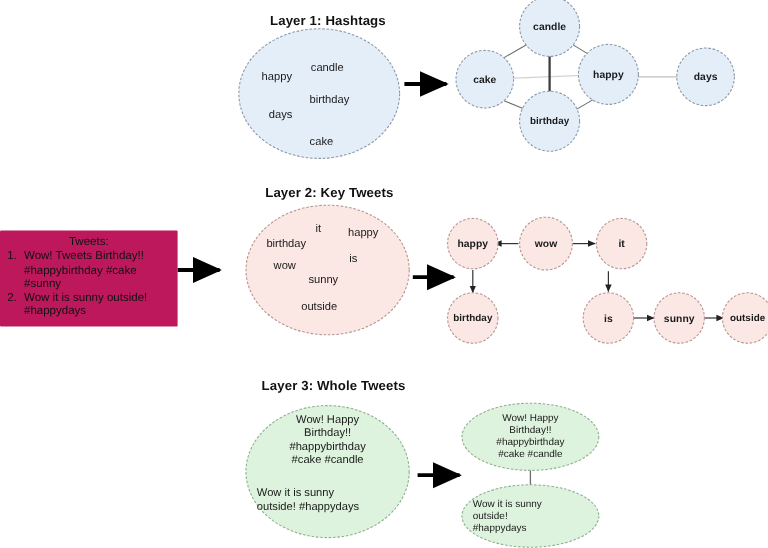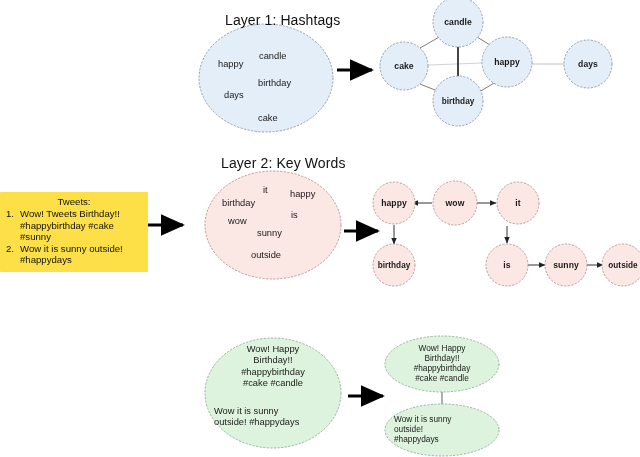--- a/index.html
+++ b/index.html
@@ -5,28 +5,28 @@
   html,body{margin:0;padding:0;background:#ffffff;}
   body{
     width:640px;height:457px;position:relative;overflow:hidden;
     font-family:"Liberation Sans","DejaVu Sans",sans-serif;
     color:#1a1a1a;
   }
   .stage{position:absolute;left:0;top:0;width:640px;height:457px;}
   svg.layer{position:absolute;left:0;top:0;width:640px;height:457px;overflow:visible;}
 
   .layer-title{
-    position:absolute;font-size:14px;font-weight:normal;color:#111;
+    position:absolute;font-size:11px;font-weight:bold;color:#111;
     white-space:nowrap;letter-spacing:.1px;
   }
 
   
   .tweets-box{
     position:absolute;left:0;top:192px;width:148px;min-height:66px;
-    background:#fde047;border-radius:1px;
+    background:#be185d;border-radius:1px;
     padding:4px 4px 6px 4px;box-sizing:border-box;
   }
   .tweets-title{
     text-align:center;font-size:9.6px;font-weight:400;color:#111;
     margin:0 0 1px 0;
   }
   .tweets-list{margin:0;padding:0 2px 0 16px;list-style:none;}
   .tweets-list li{
     font-size:9.6px;line-height:11.6px;color:#111;
     position:relative;margin:0 0 0 0;
@@ -157,21 +157,22 @@
       </li>
       <li>
         <span class="num">2.</span>
         <span>Wow it is sunny outside!</span><br>
         <span>#happydays</span>
       </li>
     </ul>
   </div>
 
   <div class="layer-title" style="left:225px;top:12px;">Layer 1: Hashtags</div>
-  <div class="layer-title" style="left:221px;top:155px;">Layer 2: Key Words</div>
+  <div class="layer-title" style="left:221px;top:155px;">Layer 2: Key Tweets</div>
+  <div class="layer-title" style="left:218px;top:316px;">Layer 3: Whole Tweets</div>
 
   <div class="ell-word" style="left:218px;top:59px;">happy</div>
   <div class="ell-word" style="left:259px;top:51px;">candle</div>
   <div class="ell-word" style="left:258px;top:78px;">birthday</div>
   <div class="ell-word" style="left:224px;top:90px;">days</div>
   <div class="ell-word" style="left:258px;top:113px;">cake</div>
 
   <div class="node-label" style="left:458px;top:22px;">candle</div>
   <div class="node-label" style="left:404px;top:66px;">cake</div>
   <div class="node-label" style="left:507px;top:62px;">happy</div>

